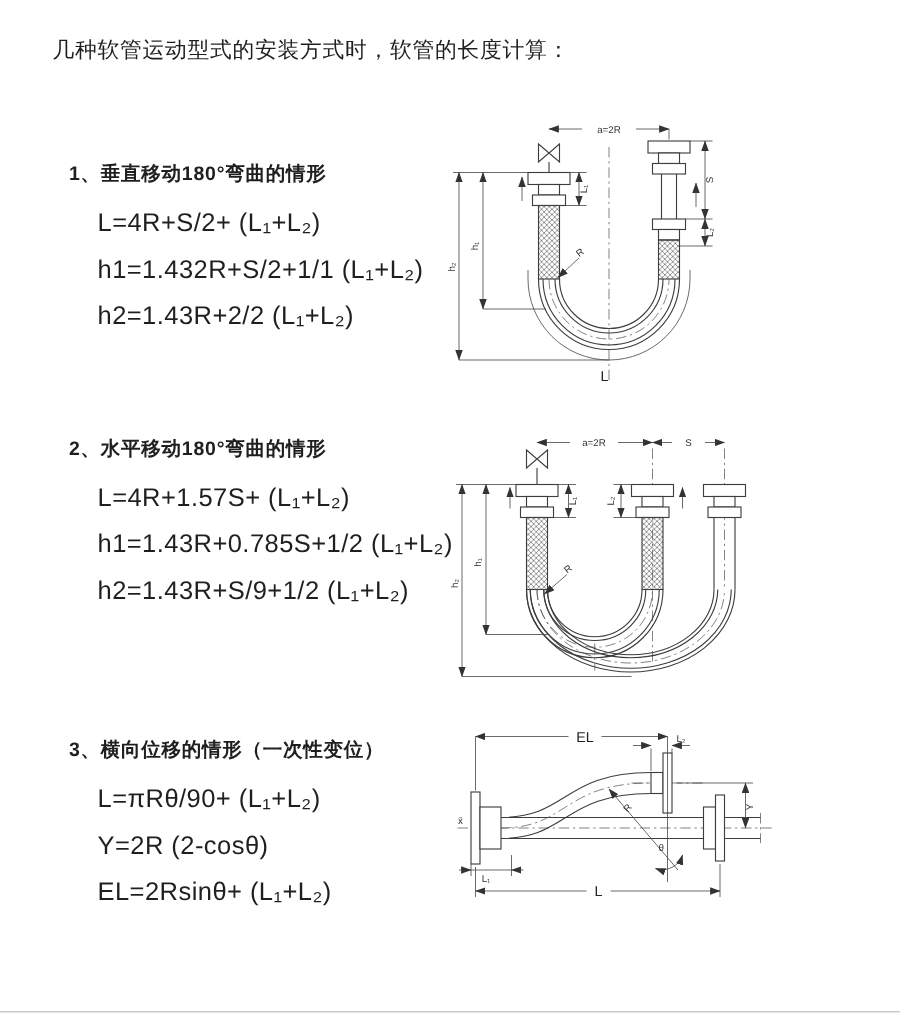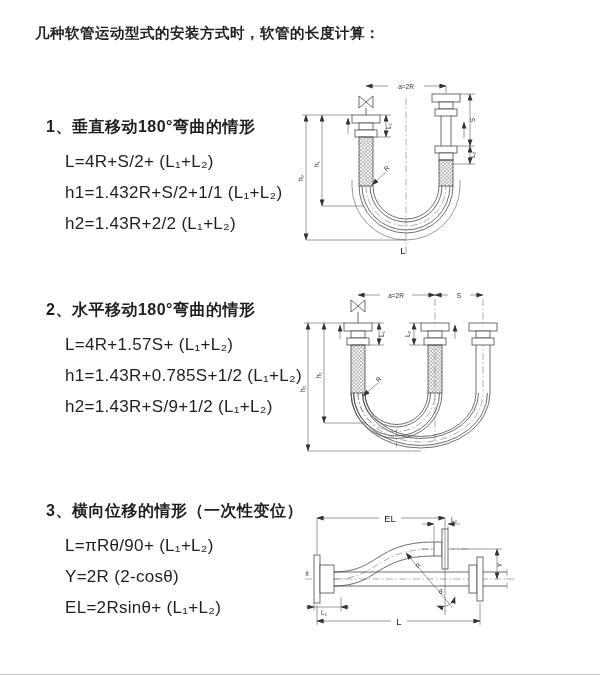--- a/index.html
+++ b/index.html
@@ -2,29 +2,29 @@
 <html><head>
 <meta charset="utf-8">
 <style>
   html,body{margin:0;padding:0;}
   body{
     width:600px;height:675px;position:relative;background:#fff;
     font-family:"Liberation Sans","DejaVu Sans",sans-serif;
     color:#1f1f1f;overflow:hidden;
   }
   .page{position:absolute;inset:0;border-bottom:1px solid #c9c9c9;}
-  .title{position:absolute;left:35px;top:24px;font-size:14.5px;font-weight:bold;letter-spacing:.5px;}
+  .title{position:absolute;left:35px;top:24px;font-size:14.5px;font-weight:normal;letter-spacing:.5px;}
   .section{position:absolute;left:46px;width:270px;}
   .sec1{top:103px;} .sec2{top:286px;} .sec3{top:487px;}
-  .sec-heading{font-size:16px;font-weight:bold;letter-spacing:.5px;margin:14px 0 14px 0;}
+  .sec-heading{font-size:13px;font-weight:bold;letter-spacing:.5px;margin:4px 0 14px 0;}
   .formula{font-size:17px;margin:0 0 11px 19px;letter-spacing:.3px;white-space:nowrap;}
   .diag{position:absolute;}
   .d1{left:298px;top:66px;}
   .d2{left:298px;top:281px;}
-  .d3{left:301px;top:501px;}
+  .d3{left:301px;top:474px;}
   svg{display:block;}
   svg .ln{stroke:#3d3d3d;stroke-width:.75;fill:none;}
   svg .lnf{stroke:#3d3d3d;stroke-width:.75;fill:#fff;}
   svg .dim{stroke:#4a4a4a;stroke-width:.55;fill:none;}
   svg .cl{stroke:#5a5a5a;stroke-width:.5;fill:none;stroke-dasharray:7 2.5 1.5 2.5;}
   svg text{fill:#333;font-size:6.5px;font-family:"Liberation Sans","DejaVu Sans",sans-serif;}
   svg text.big{font-size:9.5px;fill:#222;}
   svg .braid{stroke:#3d3d3d;stroke-width:.75;}
 </style>
 </head>

